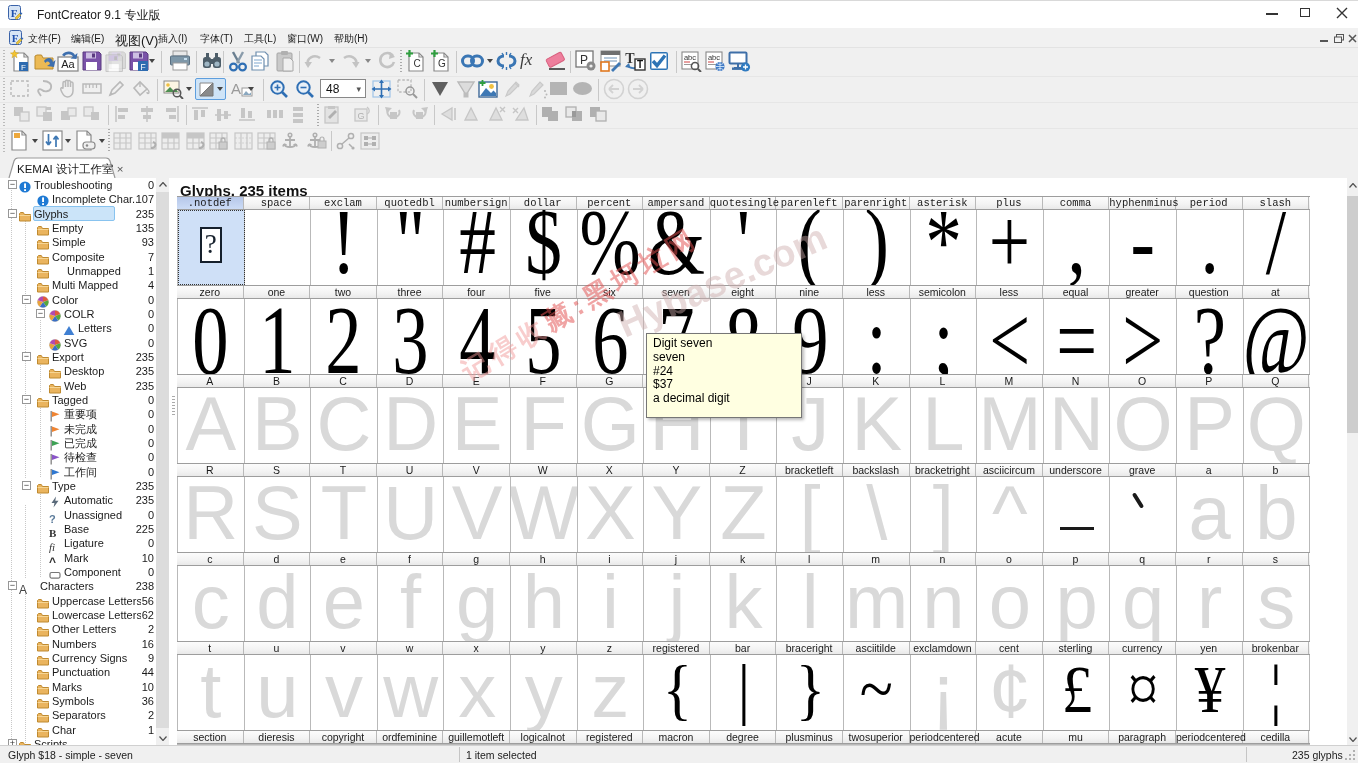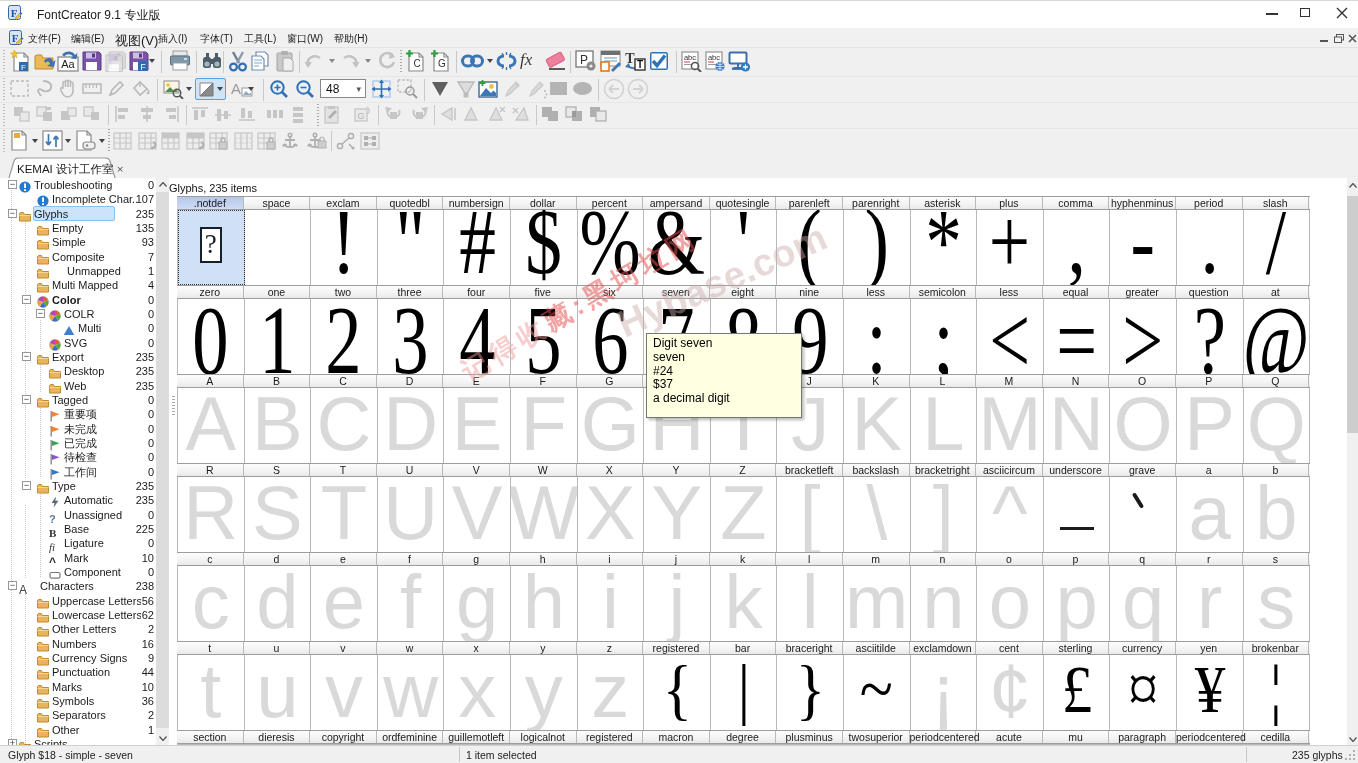--- a/index.html
+++ b/index.html
@@ -658,41 +658,41 @@
     <div class="trow" style="top:292.64px;">
       <div class="tbox" style="left:22px;">−</div>
       <div class="tico" style="left:37px;"><svg width="12" height="12" viewBox="0 0 12 12">
           <circle cx="6" cy="6" r="5.5" fill="#fff" stroke="#999" stroke-width="0.5"></circle>
           <path d="M6 6 L6 0.5 A5.5 5.5 0 0 1 11.2 4.3 Z" fill="#e05a3c"></path>
           <path d="M6 6 L11.2 4.3 A5.5 5.5 0 0 1 9.2 10.4 Z" fill="#58a83c"></path>
           <path d="M6 6 L9.2 10.4 A5.5 5.5 0 0 1 2.8 10.4 Z" fill="#3a6fc4"></path>
           <path d="M6 6 L2.8 10.4 A5.5 5.5 0 0 1 0.8 4.3 Z" fill="#e9a33c"></path>
           <path d="M6 6 L0.8 4.3 A5.5 5.5 0 0 1 6 0.5 Z" fill="#b04ab0"></path>
         </svg></div>
-      <div class="tlab" style="left:52px;font-weight:bold;">Color</div>
+      <div class="tlab" style="left:52px;">Color</div>
       <div class="tcnt">0</div>
     </div>
     <div class="trow" style="top:306.97px;">
       <div class="tbox" style="left:36px;">−</div>
       <div class="tico" style="left:49px;"><svg width="12" height="12" viewBox="0 0 12 12">
           <circle cx="6" cy="6" r="5.5" fill="#fff" stroke="#999" stroke-width="0.5"></circle>
           <path d="M6 6 L6 0.5 A5.5 5.5 0 0 1 11.2 4.3 Z" fill="#e05a3c"></path>
           <path d="M6 6 L11.2 4.3 A5.5 5.5 0 0 1 9.2 10.4 Z" fill="#58a83c"></path>
           <path d="M6 6 L9.2 10.4 A5.5 5.5 0 0 1 2.8 10.4 Z" fill="#3a6fc4"></path>
           <path d="M6 6 L2.8 10.4 A5.5 5.5 0 0 1 0.8 4.3 Z" fill="#e9a33c"></path>
           <path d="M6 6 L0.8 4.3 A5.5 5.5 0 0 1 6 0.5 Z" fill="#b04ab0"></path>
         </svg></div>
       <div class="tlab" style="left:64px;">COLR</div>
       <div class="tcnt">0</div>
     </div>
     <div class="trow" style="top:321.3px;">
       <div class="tico" style="left:63px;"><svg width="12" height="11" viewBox="0 0 12 11">
           <path d="M6 1 L11.3 10 L0.7 10 Z" fill="#3f7fd2"></path>
         </svg></div>
-      <div class="tlab" style="left:78px;">Multi</div>
+      <div class="tlab" style="left:78px;">Letters</div>
       <div class="tcnt">0</div>
     </div>
     <div class="trow" style="top:335.63px;">
       <div class="tico" style="left:49px;"><svg width="12" height="12" viewBox="0 0 12 12">
           <circle cx="6" cy="6" r="5.5" fill="#fff" stroke="#999" stroke-width="0.5"></circle>
           <path d="M6 6 L6 0.5 A5.5 5.5 0 0 1 11.2 4.3 Z" fill="#e05a3c"></path>
           <path d="M6 6 L11.2 4.3 A5.5 5.5 0 0 1 9.2 10.4 Z" fill="#58a83c"></path>
           <path d="M6 6 L9.2 10.4 A5.5 5.5 0 0 1 2.8 10.4 Z" fill="#3a6fc4"></path>
           <path d="M6 6 L2.8 10.4 A5.5 5.5 0 0 1 0.8 4.3 Z" fill="#e9a33c"></path>
           <path d="M6 6 L0.8 4.3 A5.5 5.5 0 0 1 6 0.5 Z" fill="#b04ab0"></path>
@@ -893,34 +893,34 @@
           <path d="M0.5 4.5 L11.5 4.5" stroke="#f6d695" stroke-width="1"></path>
         </svg></div>
       <div class="tlab" style="left:52px;">Separators</div>
       <div class="tcnt">2</div>
     </div>
     <div class="trow" style="top:722.54px;">
       <div class="tico" style="left:37px;"><svg width="12" height="11" viewBox="0 0 12 11">
           <path d="M0.5 2.5 L0.5 10 L11.5 10 L11.5 3.5 L5.5 3.5 L4.3 1.5 L1.5 1.5 Z" fill="#eab45e" stroke="#bf8a30" stroke-width="1"></path>
           <path d="M0.5 4.5 L11.5 4.5" stroke="#f6d695" stroke-width="1"></path>
         </svg></div>
-      <div class="tlab" style="left:52px;">Other</div>
+      <div class="tlab" style="left:52px;">Char</div>
       <div class="tcnt">1</div>
     </div>
     <div class="trow" style="top:736.87px;">
       <div class="tbox" style="left:8px;">+</div>
       <div class="tico" style="left:19px;"><svg width="12" height="11" viewBox="0 0 12 11">
           <path d="M0.5 2.5 L0.5 10 L11.5 10 L11.5 3.5 L5.5 3.5 L4.3 1.5 L1.5 1.5 Z" fill="#eab45e" stroke="#bf8a30" stroke-width="1"></path>
           <path d="M0.5 4.5 L11.5 4.5" stroke="#f6d695" stroke-width="1"></path>
         </svg></div>
       <div class="tlab" style="left:34px;">Scripts</div>
     </div>
   </div>
-<div style="position:absolute;left:169px;top:182px;font-size:11px;color:#111;">Glyphs, 235 items</div>
-<div class="hrow" style="top:196px;">
+<div style="position:absolute;left:180px;top:182px;font-size:15px;color:#111;font-weight:bold;">Glyphs, 235 items</div>
+<div class="hrow" style="top:196px;font-family:Liberation Mono, monospace;">
     <div class="hc hsel">.notdef</div>
     <div class="hc">space</div>
     <div class="hc">exclam</div>
     <div class="hc">quotedbl</div>
     <div class="hc">numbersign</div>
     <div class="hc">dollar</div>
     <div class="hc">percent</div>
     <div class="hc">ampersand</div>
     <div class="hc">quotesingle</div>
     <div class="hc">parenleft</div>

